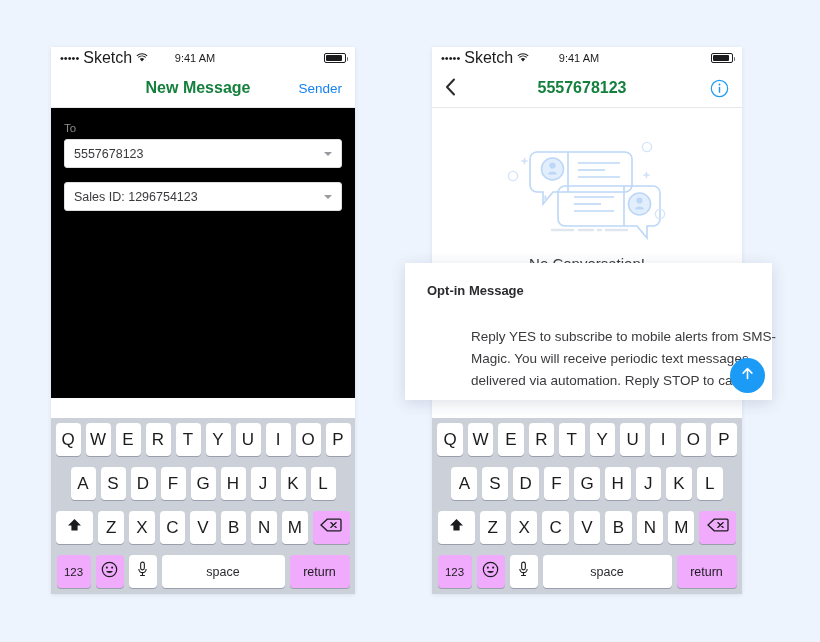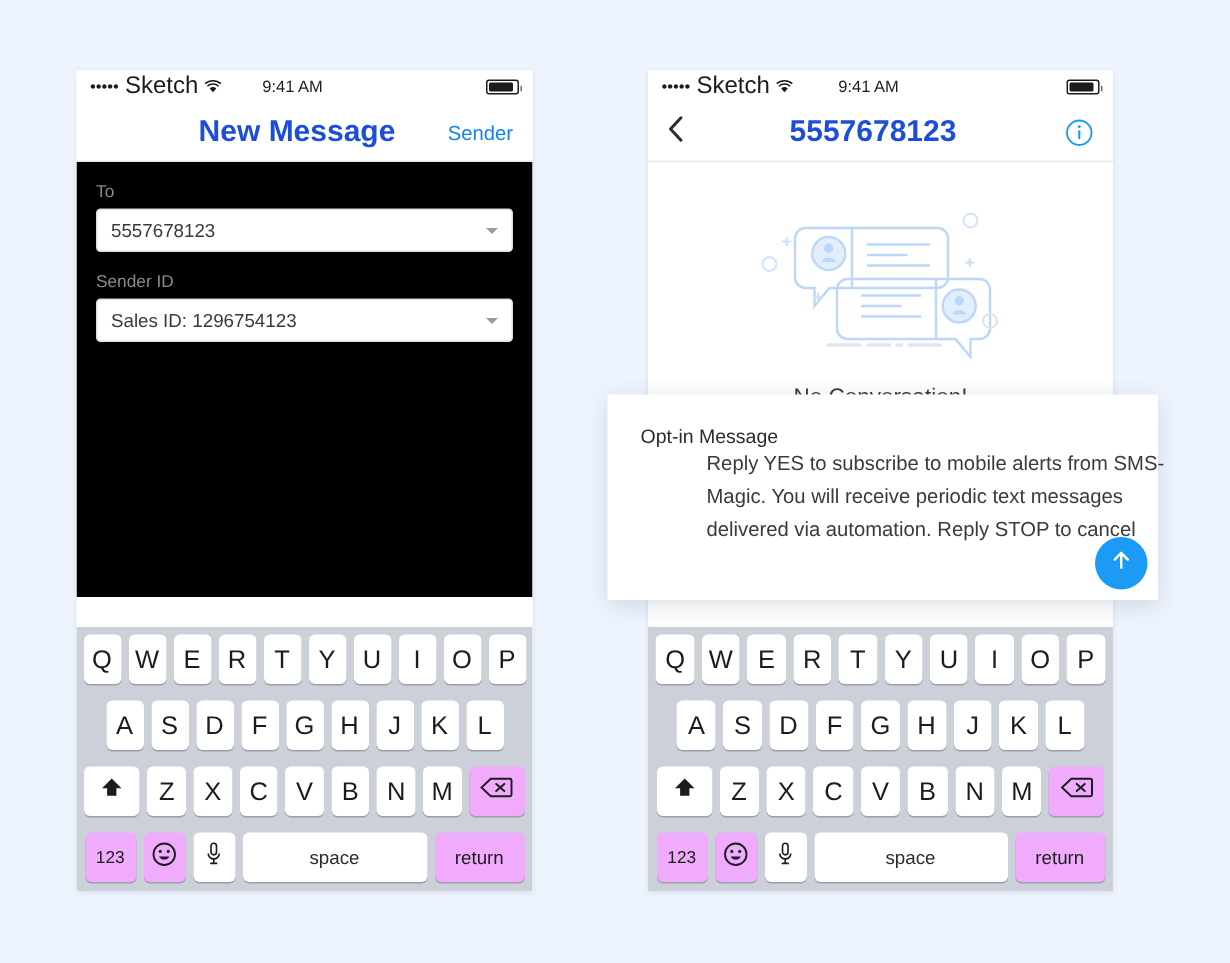--- a/index.html
+++ b/index.html
@@ -79,23 +79,23 @@
     align-items: center;
     padding: 0 13px;
     background: #ffffff;
     border-bottom: 1px solid #e8e8ea;
     position: relative;
   }
   .nav-title {
     position: absolute;
     left: 36px; right: 46px;
     text-align: center;
-    font-size: 20px;
+    font-size: 16px;
     font-weight: 700;
-    color: #1d4ed8;
+    color: #15803d;
   }
   .nav-right-link {
     margin-left: auto;
     font-size: 13.5px;
     color: #1482f0;
     font-weight: 400;
     z-index: 2;
   }
   .nav-back {
     font-size: 19px;
@@ -231,23 +231,23 @@
     width: 367px;
     height: 137px;
     background: #ffffff;
     box-shadow: 0 3px 14px rgba(40, 60, 100, 0.16);
     box-sizing: border-box;
     padding: 20px 22px 0 22px;
     z-index: 20;
   }
   .optin-title {
     font-size: 13px;
-    font-weight: 400;
+    font-weight: 700;
     color: #2b2b2f;
-    margin-bottom: 0;
+    margin-bottom: 28px;
   }
   .optin-body {
     font-size: 13.5px;
     color: #3a3a3e;
     line-height: 1.62;
     width: 312px;
     margin-left: 44px;
   }
   .send-fab {
     position: absolute;
@@ -292,21 +292,20 @@
     <div class="nav-right-link">Sender</div>
   </div>
 
   <div class="form-area">
     <div class="field-label">To</div>
     <div class="select-box">
       <span>5557678123</span>
       <span class="select-caret"></span>
     </div>
 
-    <div class="field-label">Sender ID</div>
     <div class="select-box">
       <span>Sales ID: 1296754123</span>
       <span class="select-caret"></span>
     </div>
 
   </div>
 
   <div class="keyboard">
     <div class="kb-row row1">
       <div class="key">Q</div>

